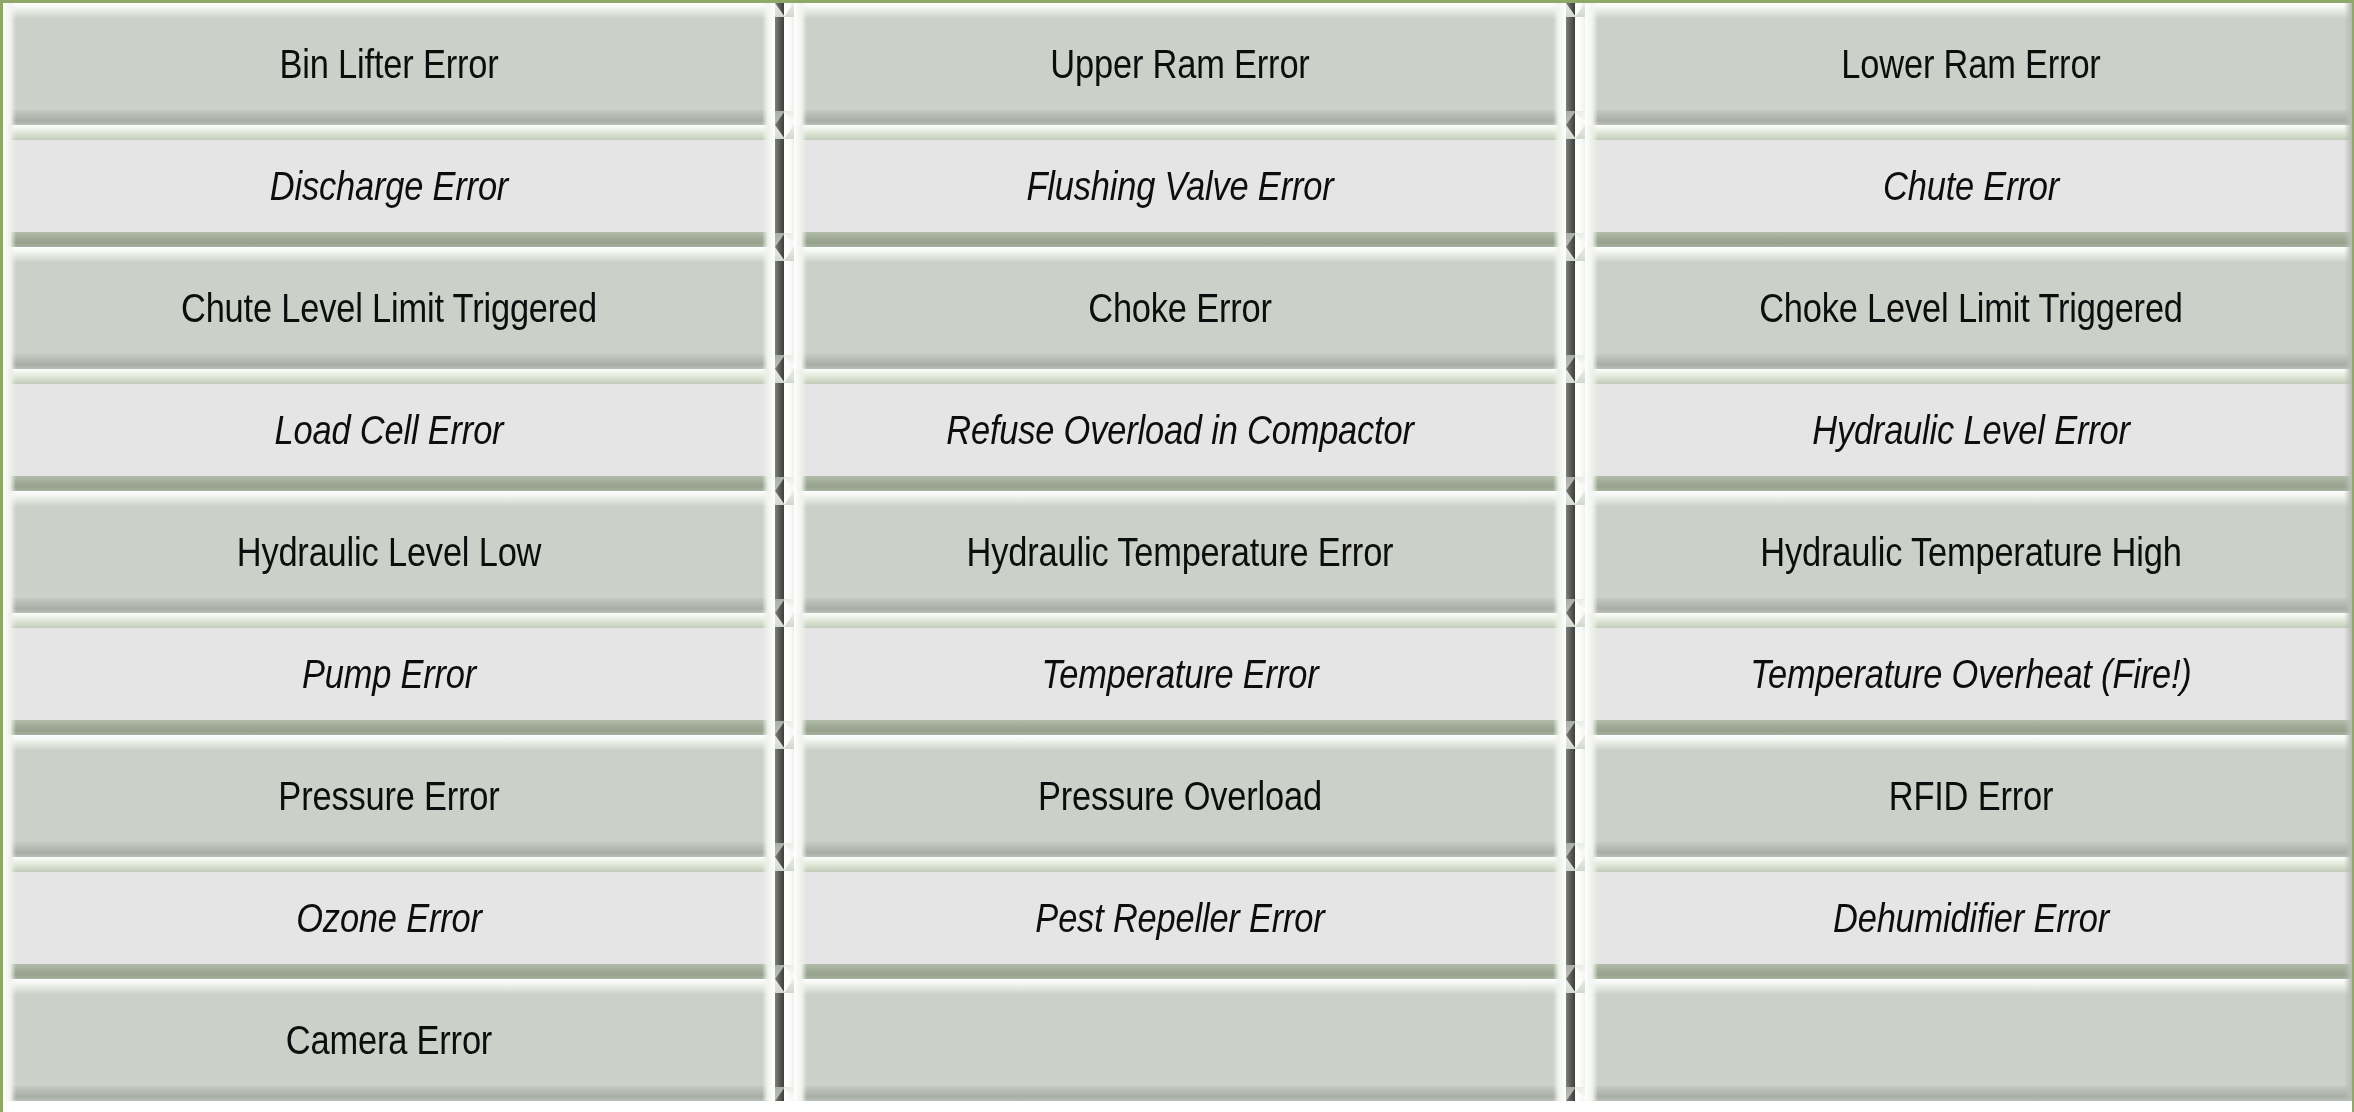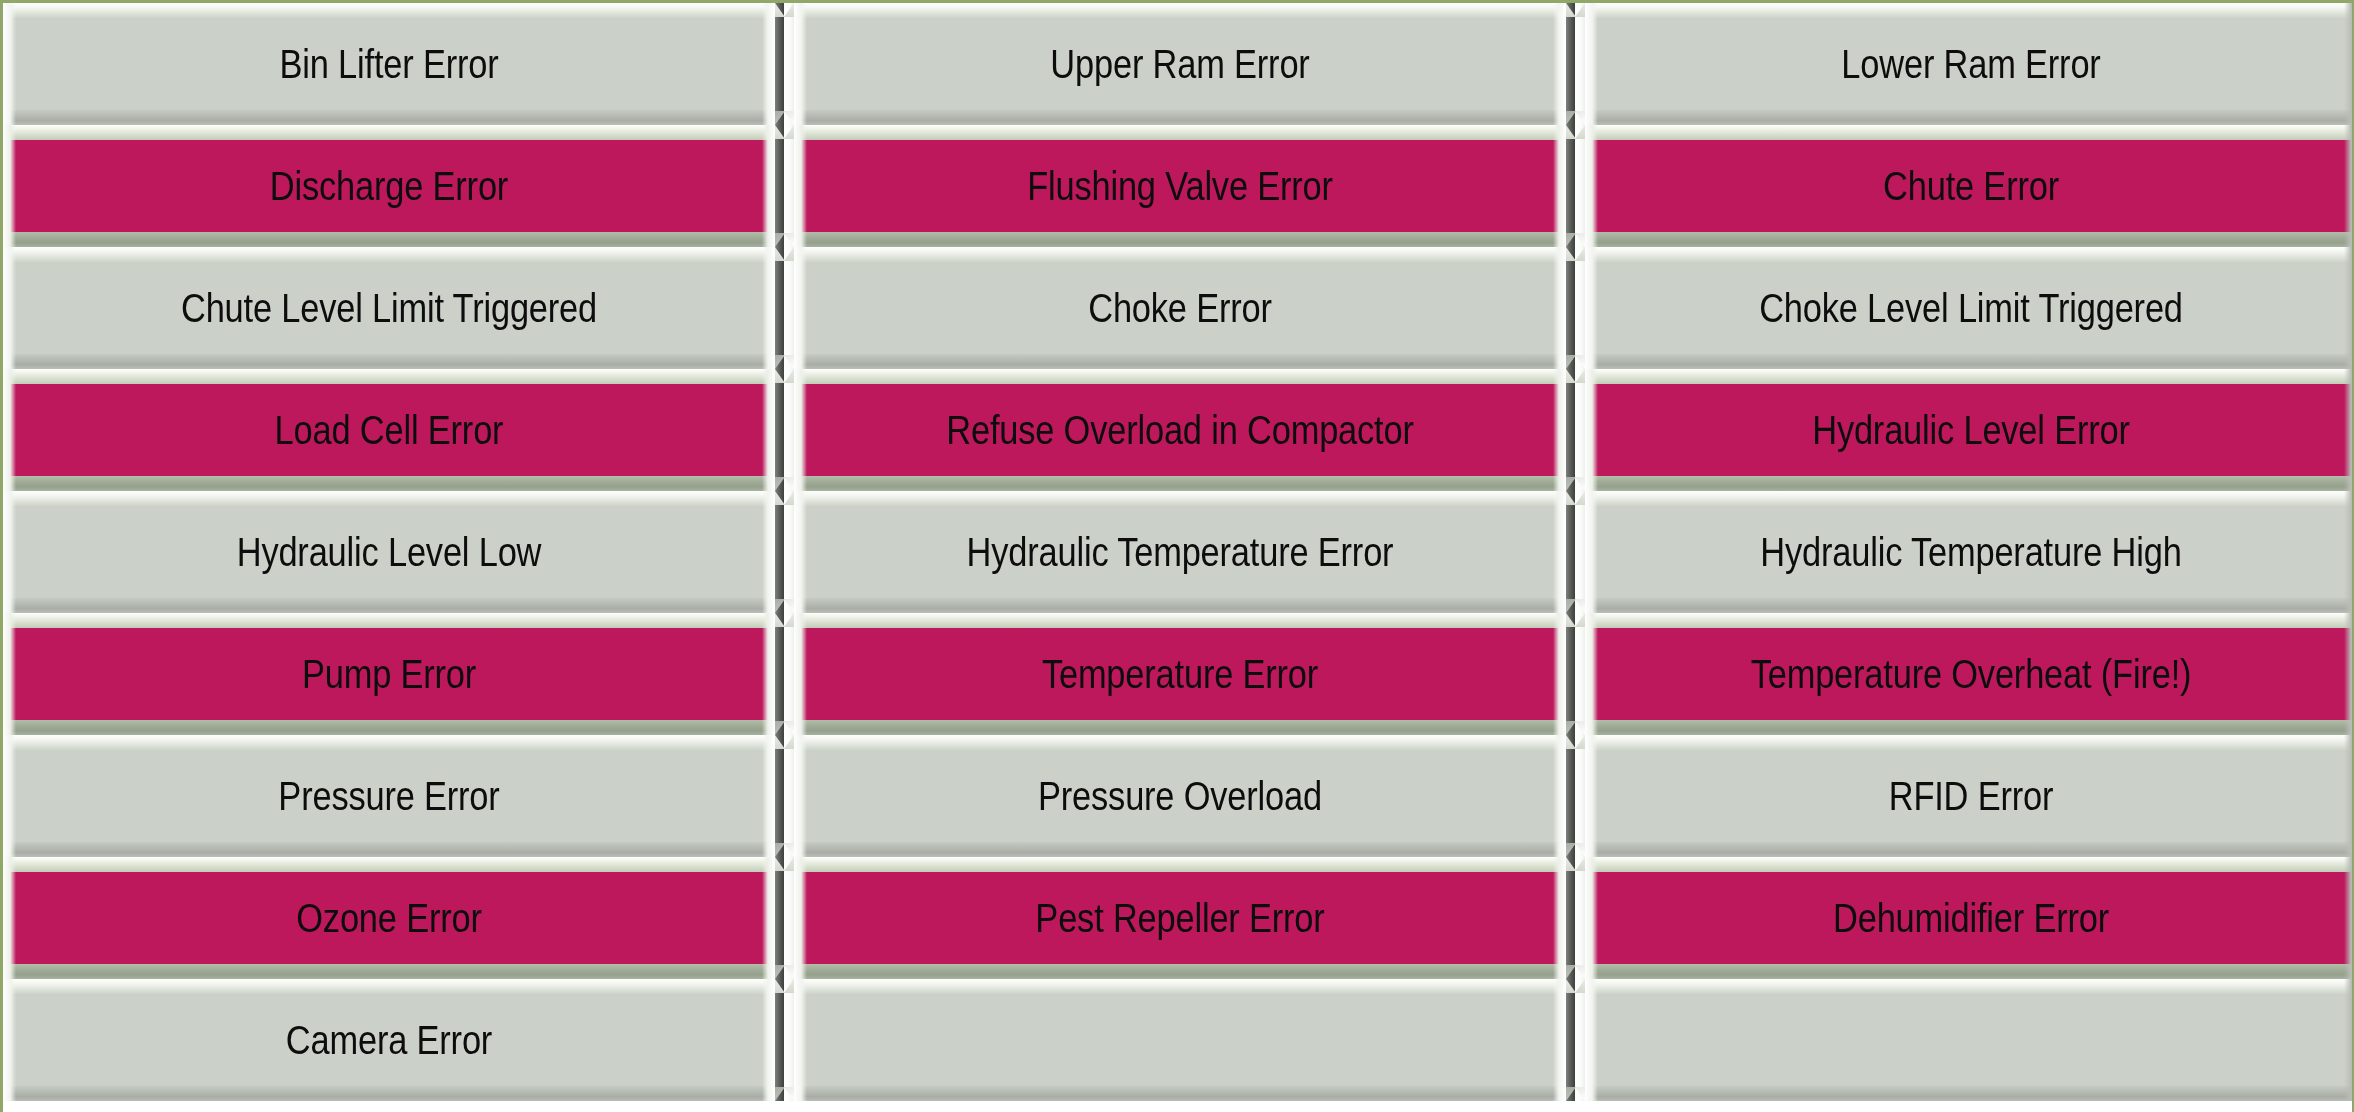--- a/index.html
+++ b/index.html
@@ -42,21 +42,21 @@
     height:122px;
     padding:0;
     text-align:center;
     vertical-align:middle;
     overflow:hidden;
     margin-left:35px;
   }
 
   
   td.cell.light { background:#CBD0C8; }
-  td.cell.dark  { background:#be185d; }
+  td.cell.dark  { background:#e5e5e5;font-style:italic; }
 
   
   td.cell::before {
     content:"";
     position:absolute;
     left:0; right:0; top:0;
     height:15px;
     pointer-events:none;
   }
   td.cell.light::before {

